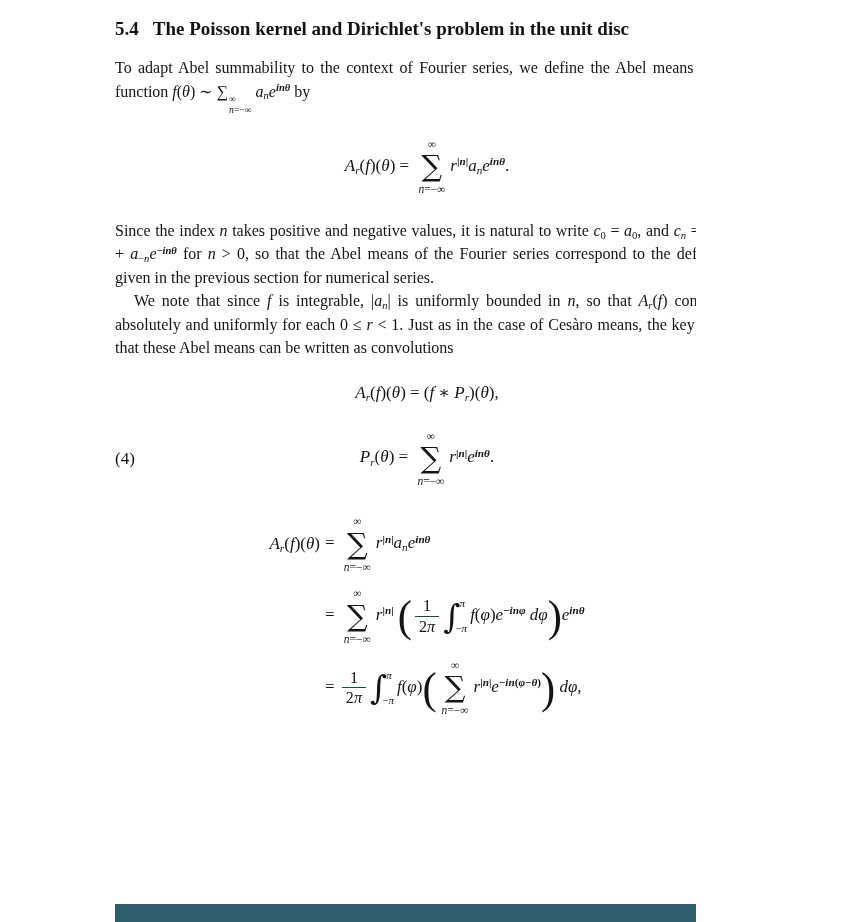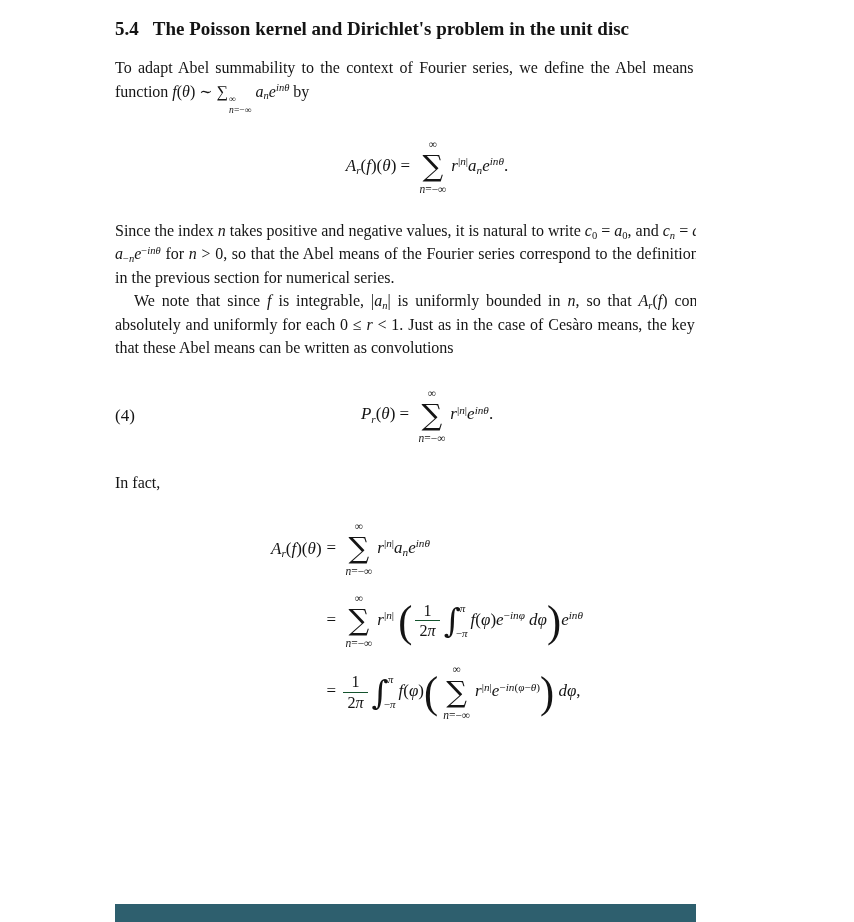--- a/index.html
+++ b/index.html
@@ -34,21 +34,21 @@
     margin: 22px 0;
     font-size: 17px;
     text-align: center;
   }
   .eq.tagged { margin: 26px 0; }
   .eq-tag { position: absolute; left: 0; top: 50%; transform: translateY(-50%); }
 
   
   .mi { font-style: italic; }
   .mb { font-weight: bold; }
-  .msup { font-size: 66%; position: relative; top: -0.5em; }
+  .msup { font-size: 66%; position: relative; top: -0.5em; font-weight: bold; }
   .msub { font-size: 66%; position: relative; top: 0.28em; }
   .mss {
     display: inline-flex; flex-direction: column; align-items: flex-start;
     font-size: 60%; line-height: 1.15; vertical-align: -0.55em; margin-left: 1px;
   }
   .mbig {
     display: inline-flex; flex-direction: column; align-items: center;
     vertical-align: middle; margin: 0 5px; line-height: 1;
   }
   .mbig-t, .mbig-b { font-size: 11.5px; line-height: 1.25; }
@@ -110,32 +110,34 @@
             <span class="mbig-t">∞</span>
             <span class="mbig-o">∑</span>
             <span class="mbig-b"><span class="mi">n</span>=−∞</span>
           </span><span class="mi">r</span><span class="msup">|<span class="mi">n</span>|</span><span class="mi">a</span><span class="msub"><span class="mi">n</span></span><span class="mi">e</span><span class="msup"><span class="mi">inθ</span></span>.</span>
     </div>
 
     <p class="para">Since the index <span class="mi">n</span> takes positive and negative values, it is natural to write <span class="mi">c</span><span class="msub">0</span> = <span class="mi">a</span><span class="msub">0</span>, and <span class="mi">c</span><span class="msub"><span class="mi">n</span></span> = <span class="mi">a</span><span class="msub"><span class="mi">n</span></span><span class="mi">e</span><span class="msup"><span class="mi">inθ</span></span> + <span class="mi">a</span><span class="msub">−<span class="mi">n</span></span><span class="mi">e</span><span class="msup">−<span class="mi">inθ</span></span> for <span class="mi">n</span> &gt; 0, so that the Abel means of the Fourier series correspond to the definition given in the previous section for numerical series.</p>
 
     <p class="para indent">We note that since <span class="mi">f</span> is integrable, |<span class="mi">a</span><span class="msub"><span class="mi">n</span></span>| is uniformly bounded in <span class="mi">n</span>, so that <span class="mi">A</span><span class="msub"><span class="mi">r</span></span>(<span class="mi">f</span>) converges absolutely and uniformly for each 0 ≤ <span class="mi">r</span> &lt; 1. Just as in the case of Cesàro means, the key fact is that these Abel means can be written as convolutions</p>
 
+    <div class="eq">
+      <span><span class="mi">A</span><span class="msub"><span class="mi">r</span></span>(<span class="mi">f</span>)(<span class="mi">θ</span>) = (<span class="mi">f</span> ∗ <span class="mi">P</span><span class="msub"><span class="mi">r</span></span>)(<span class="mi">θ</span>),</span>
+    </div>
 
 
     <div class="eq tagged">
       <span class="eq-tag">(4)</span>
       <span><span class="mi">P</span><span class="msub"><span class="mi">r</span></span>(<span class="mi">θ</span>) = <span class="mbig">
             <span class="mbig-t">∞</span>
             <span class="mbig-o">∑</span>
             <span class="mbig-b"><span class="mi">n</span>=−∞</span>
           </span><span class="mi">r</span><span class="msup">|<span class="mi">n</span>|</span><span class="mi">e</span><span class="msup"><span class="mi">inθ</span></span>.</span>
     </div>
 
-    <p class="para">In fact,</p>
 
     <div class="align">
       <span class="lhs"><span class="mi">A</span><span class="msub"><span class="mi">r</span></span>(<span class="mi">f</span>)(<span class="mi">θ</span>)</span>
       <span class="rhs">= <span class="mbig">
             <span class="mbig-t">∞</span>
             <span class="mbig-o">∑</span>
             <span class="mbig-b"><span class="mi">n</span>=−∞</span>
           </span><span class="mi">r</span><span class="msup">|<span class="mi">n</span>|</span><span class="mi">a</span><span class="msub"><span class="mi">n</span></span><span class="mi">e</span><span class="msup"><span class="mi">inθ</span></span></span>
       <span class="lhs"></span>
       <span class="rhs">= <span class="mbig">

